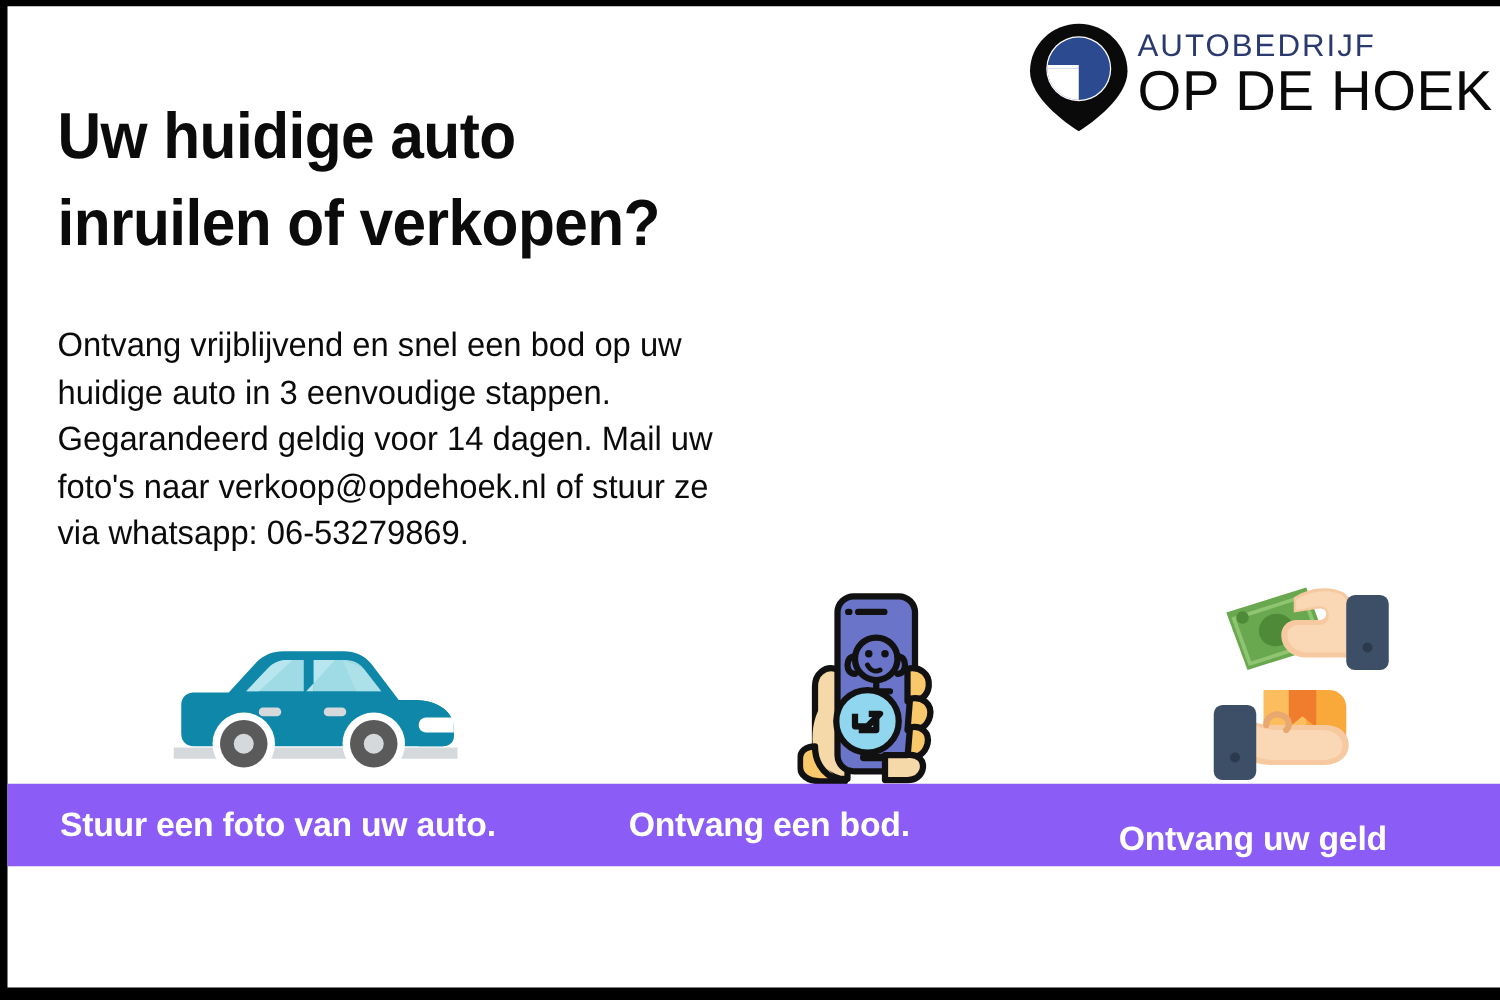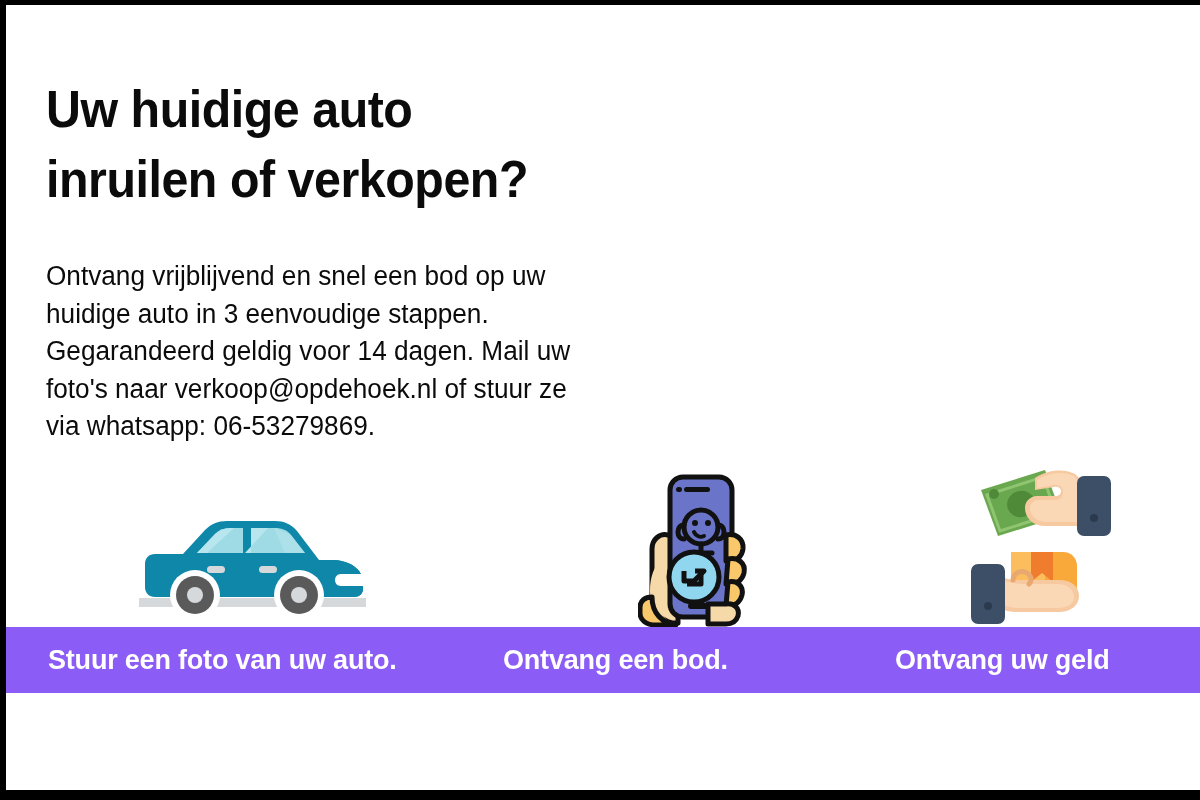--- a/index.html
+++ b/index.html
@@ -137,31 +137,44 @@
     display: flex;
     align-items: center;
     color: #ffffff;
     font-size: 27px;
     font-weight: 700;
     letter-spacing: -0.2px;
     white-space: nowrap;
   }
   .label-1 { left: 42px; }
   .label-2 { left: 497px; }
-  .label-3 { left: 889px; }
+  .label-3 { left: 889px; margin-top: 11px; }
 </style>
 </head>
 <body>
 
 <div class="page">
 
   <div class="bar-top"></div>
   <div class="bar-left"></div>
   <div class="bar-bottom"></div>
 
+  <div class="logo">
+    <svg class="logo-pin" viewBox="0 0 82 88">
+      <path d="M41 1 C19.5 1 2 18 2 39 C2 60 30 80 41 87 C52 80 80 60 80 39 C80 18 62.5 1 41 1 Z" fill="#0a0a0a"></path>
+      <circle cx="41" cy="37" r="26" fill="#ffffff"></circle>
+      <circle cx="41" cy="37" r="25" fill="#2b4a8f"></circle>
+      <path d="M41 37 L41 62 A25 25 0 0 1 16 37 Z" fill="#ffffff"></path>
+      <path d="M16 37 L41 37 L41 34 L16 34 Z" fill="#ffffff"></path>
+    </svg>
+    <div class="logo-text">
+      <div class="logo-sub">AUTOBEDRIJF</div>
+      <div class="logo-main">OP DE HOEK</div>
+    </div>
+  </div>
 
   <div class="headline">
     <span class="headline-line">Uw huidige auto</span>
     <span class="headline-line">inruilen of verkopen?</span>
   </div>
 
   <div class="body-copy">
     <span class="body-line">Ontvang vrijblijvend en snel een bod op uw</span>
     <span class="body-line">huidige auto in 3 eenvoudige stappen.</span>
     <span class="body-line">Gegarandeerd geldig voor 14 dagen. Mail uw</span>

